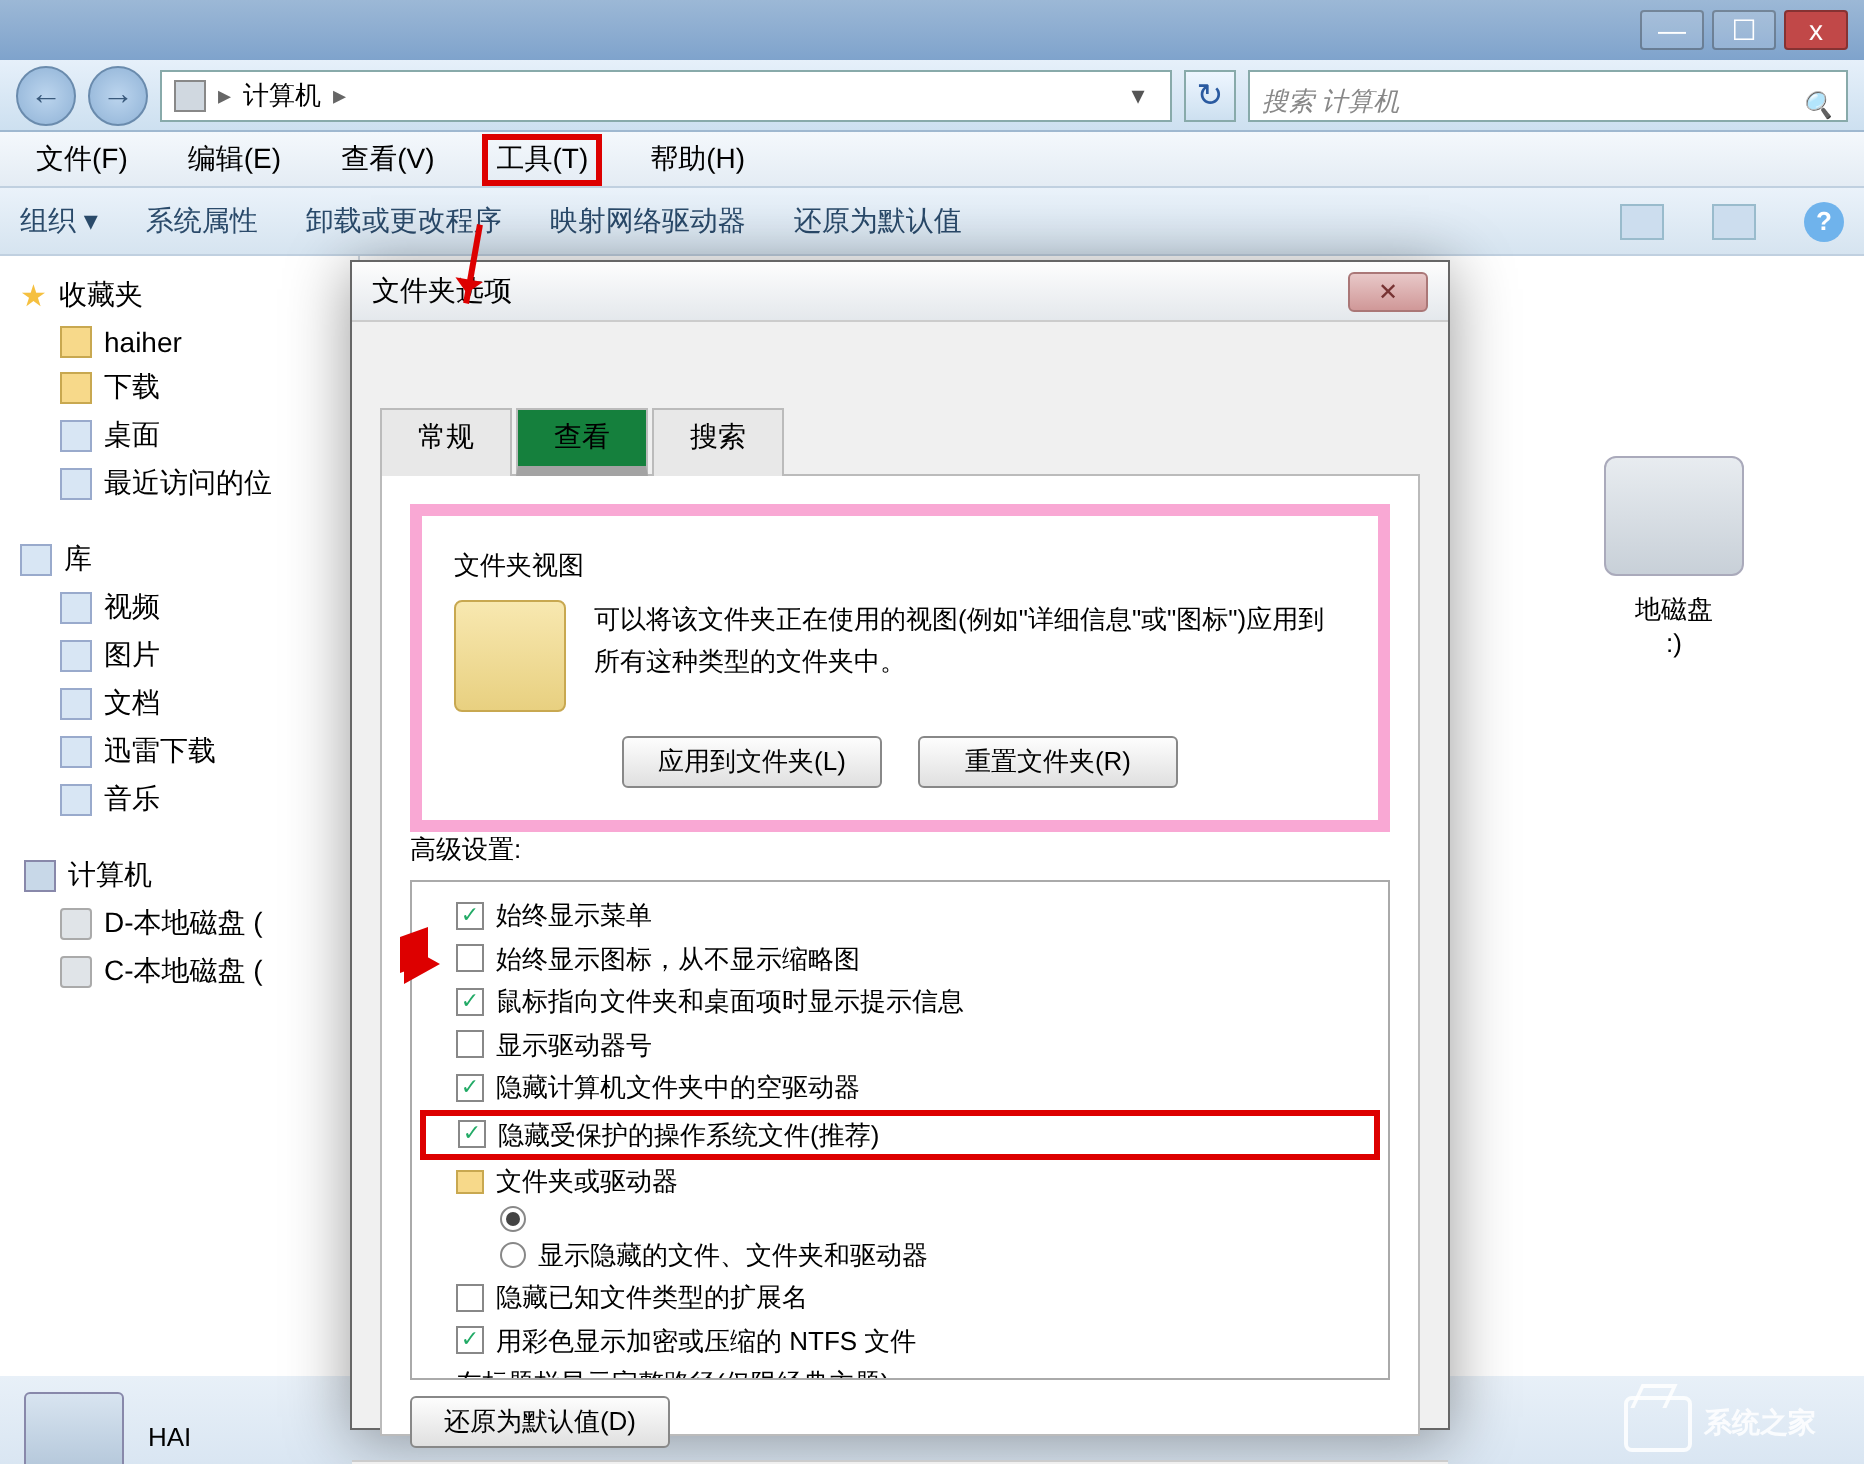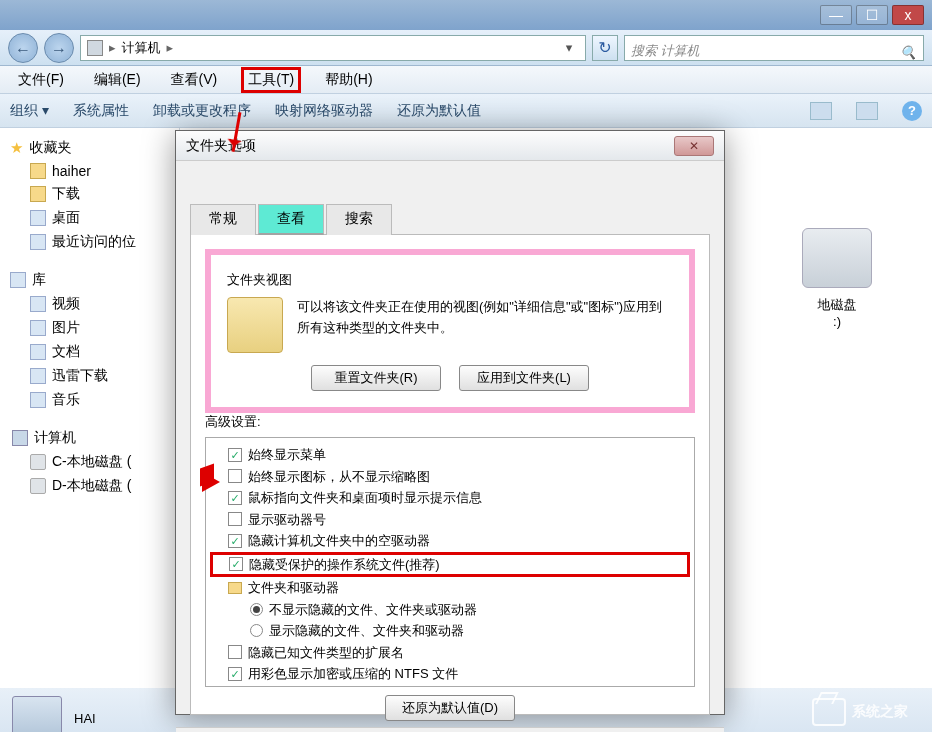--- a/index.html
+++ b/index.html
@@ -47,42 +47,42 @@
 .monitor { width: 50px; height: 44px; background: linear-gradient(#d8e4f0,#b0c4d8); border: 1px solid #88a; border-radius: 3px; }
 .stat-text { font-size: 13px; }
 
 
 .dialog { position: absolute; left: 175px; top: 130px; width: 550px; height: 585px; background: #f0f0f0; border: 1px solid #666; box-shadow: 0 4px 30px rgba(0,0,0,.4); }
 .dlg-title { height: 30px; background: linear-gradient(#fdfdfd,#e4e8ec); display: flex; align-items: center; padding: 0 10px; font-size: 14px; border-bottom: 1px solid #ccc; }
 .dlg-close { margin-left: auto; width: 40px; height: 20px; background: linear-gradient(#e8c8c8,#d09898); border: 1px solid #a77; border-radius: 3px; display: flex; align-items: center; justify-content: center; color: #733; font-size: 12px; }
 .dlg-body { padding: 12px 14px; }
 .tabs { display: flex; border-bottom: 1px solid #bbb; font-size: 14px; }
 .tab { padding: 5px 18px; background: #e8e8e8; border: 1px solid #bbb; border-bottom: none; margin-right: 2px; position: relative; top: 1px; margin-top: 30px; }
-.tab.active { background: #5eead4; border-bottom: 2px solid #a3a3a3; }
+.tab.active { background: #15803d; border-bottom: 5px solid #a3a3a3; }
 .tabpane { background: #fff; border: 1px solid #bbb; border-top: none; padding: 14px; height: 480px; }
 
 .viewbox { border: 6px solid #f9a8d4; padding: 16px; }
 .viewbox-head { font-size: 13px; margin-bottom: 8px; }
 .viewbox-row { display: flex; gap: 14px; align-items: flex-start; }
 .viewbox-img { width: 56px; height: 56px; background: linear-gradient(#f8e8b0,#e8d080); border: 1px solid #c8a850; border-radius: 4px; flex-shrink: 0; }
 .viewbox-desc { font-size: 13px; line-height: 1.6; flex: 1; }
 .viewbox-btns { display: flex; gap: 18px; justify-content: center; margin-top: 12px; }
 .wbtn { min-width: 130px; height: 26px; background: linear-gradient(#fdfdfd,#e0e0e0); border: 1px solid #888; border-radius: 3px; font-size: 13px; display: flex; align-items: center; justify-content: center; padding: 0 12px; }
 
 .adv-label { font-size: 13px; margin-bottom: 6px; }
 .adv-list { border: 1px solid #aaa; height: 250px; overflow-y: auto; background: #fff; padding: 6px 4px; font-size: 13px; }
 .adv-item { display: flex; align-items: center; gap: 6px; padding: 1px 4px 1px 18px; line-height: 1.5; }
 .adv-item.indent { padding-left: 40px; }
 .adv-item.hl { border: 3px solid #d00; padding: 0 2px 0 16px; }
 .cb { width: 14px; height: 14px; border: 1px solid #888; background: #fff; flex-shrink: 0; display: flex; align-items: center; justify-content: center; font-size: 11px; color: #2a6; }
 .rb { width: 13px; height: 13px; border: 1px solid #888; border-radius: 50%; background: #fff; flex-shrink: 0; display: flex; align-items: center; justify-content: center; }
 .rb.on::after { content: ""; width: 7px; height: 7px; background: #444; border-radius: 50%; }
 .fld-icon { width: 14px; height: 12px; background: #f7d98a; border: 1px solid #c8a850; flex-shrink: 0; }
 
-.restore-row { display: flex; justify-content: center; margin-top: 8px; }
+.restore-row { display: flex; justify-content: flex-start; margin-top: 8px; }
 
 .dlg-foot { height: 44px; background: #f0f0f0; border-top: 1px solid #ccc; display: flex; justify-content: flex-end; align-items: center; gap: 14px; padding: 0 14px; }
 .dlg-foot .wbtn { min-width: 90px; }
 .wbtn.hl { outline: 3px solid #d00; outline-offset: 1px; font-weight: bold; }
 
 .red-arrow { position: absolute; left: 235px; top: 112px; width: 3px; height: 40px; background: #d00; transform: rotate(10deg); }
 .red-arrow::after { content: ""; position: absolute; bottom: -2px; left: -6px; border: 7px solid transparent; border-top-color: #d00; }
 .red-arrow2 { position: absolute; left: 200px; top: 460px; width: 30px; height: 26px; }
 .red-arrow2::before { content: ""; position: absolute; right: 0; top: 12px; border: 10px solid transparent; border-left: 18px solid #d00; }
 .red-arrow2::after { content: ""; position: absolute; left: 0; top: 6px; width: 14px; height: 18px; background: #d00; transform: skewY(-20deg); }
@@ -188,25 +188,25 @@
           <span>音乐</span>
         </div>
     </div>
     <div class="sb-group">
       <div class="sb-head sel" style="margin:0 2px">
           <span class="sb-icon i-comp"></span>
           <span>计算机</span>
         </div>
       <div class="sb-item">
           <span class="sb-icon i-disk"></span>
+          <span>D-本地磁盘 (</span>
+        </div>
+      <div class="sb-item">
+          <span class="sb-icon i-disk"></span>
           <span>C-本地磁盘 (</span>
-        </div>
-      <div class="sb-item">
-          <span class="sb-icon i-disk"></span>
-          <span>D-本地磁盘 (</span>
         </div>
     </div>
   </div>
   <div class="content">
     <div class="drive-hint">
       <div class="drive-pic"></div>
       <div>地磁盘</div>
       <div>:)</div>
     </div>
   </div>
@@ -229,22 +229,22 @@
       <div class="tab">搜索</div>
     </div>
     <div class="tabpane">
       <div class="viewbox">
         <div class="viewbox-head">文件夹视图</div>
         <div class="viewbox-row">
           <div class="viewbox-img"></div>
           <div class="viewbox-desc">可以将该文件夹正在使用的视图(例如"详细信息"或"图标")应用到所有这种类型的文件夹中。</div>
         </div>
         <div class="viewbox-btns">
+          <div class="wbtn">应用到文件夹(L)</div>
           <div class="wbtn">重置文件夹(R)</div>
-          <div class="wbtn">应用到文件夹(L)</div>
         </div>
       </div>
       <div class="adv-label">高级设置:</div>
       <div class="adv-list" id="adv-list">
           <div class="adv-item">
             <span class="cb">✓</span>
             <span>始终显示菜单</span>
           </div>
           <div class="adv-item">
             <span class="cb"></span>
@@ -261,25 +261,24 @@
           <div class="adv-item">
             <span class="cb">✓</span>
             <span>隐藏计算机文件夹中的空驱动器</span>
           </div>
           <div class="adv-item hl">
             <span class="cb">✓</span>
             <span>隐藏受保护的操作系统文件(推荐)</span>
           </div>
           <div class="adv-item">
             <span class="fld-icon"></span>
-            <span>文件夹和驱动器</span>
+            <span>文件夹或驱动器</span>
           </div>
           <div class="adv-item indent">
             <span class="rb on"></span>
-            <span>不显示隐藏的文件、文件夹或驱动器</span>
           </div>
           <div class="adv-item indent">
             <span class="rb"></span>
             <span>显示隐藏的文件、文件夹和驱动器</span>
           </div>
           <div class="adv-item">
             <span class="cb"></span>
             <span>隐藏已知文件类型的扩展名</span>
           </div>
           <div class="adv-item">

